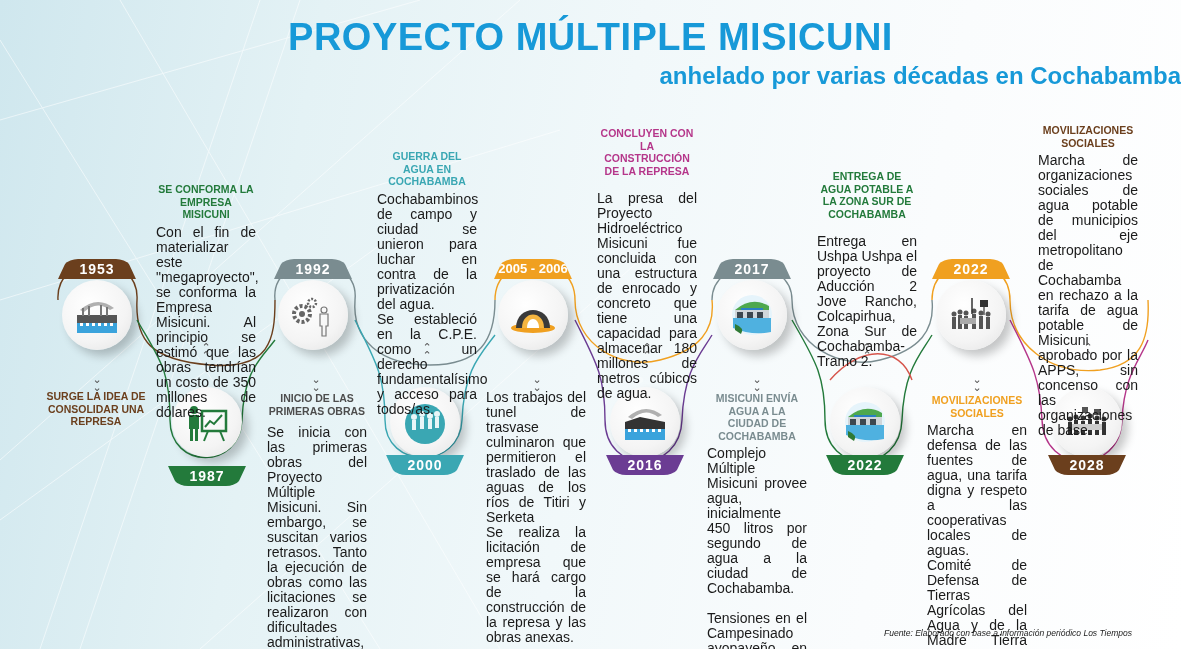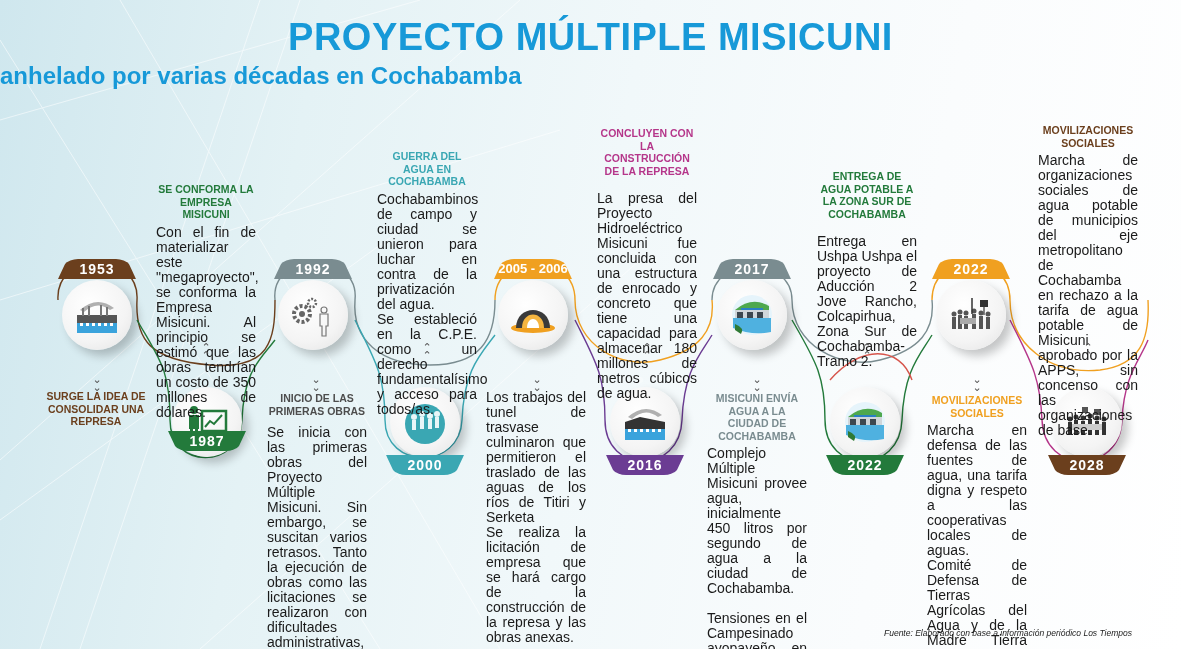--- a/index.html
+++ b/index.html
@@ -9,21 +9,21 @@
     background: linear-gradient(100deg, #cfe7ee 0%, #e4f2f5 25%, #f1f8fa 50%, #fafcfd 75%, #ffffff 100%);
     position: relative;
     color: #1a1a1a;
   }
   .bg-lines { position: absolute; left: 0; top: 0; width: 1181px; height: 649px; pointer-events: none; }
   .title {
     position: absolute; left: 0; width: 1181px; top: 16px; text-align: center;
     font-size: 38px; font-weight: bold; color: #1799d8; letter-spacing: 0.5px;
   }
   .subtitle {
-    position: absolute; left: 0; width: 1181px; top: 62px; text-align: left;
+    position: absolute; left: 0; width: 1181px; top: 62px; text-align: right;
     font-size: 24px; font-weight: bold; color: #1799d8;
   }
   .wave { position: absolute; left: 0; top: 0; width: 1181px; height: 649px; pointer-events: none; }
   .node {
     position: absolute; width: 70px; height: 70px; border-radius: 50%;
     background: radial-gradient(circle at 40% 35%, #ffffff 0%, #f4f4f4 60%, #e2e2e2 100%);
     box-shadow: 6px 6px 10px rgba(0,0,0,0.22);
   }
   .node svg { position: absolute; left: 10px; top: 10px; width: 50px; height: 50px; }
   .badge {
@@ -116,21 +116,21 @@
     <circle cx="12" cy="13" r="4" fill="#237a3b"></circle>
     <rect x="7" y="18" width="10" height="14" fill="#237a3b"></rect>
     <rect x="8" y="32" width="3" height="12" fill="#237a3b"></rect>
       <rect x="13" y="32" width="3" height="12" fill="#237a3b"></rect>
     <rect x="20" y="14" width="24" height="20" fill="none" stroke="#237a3b" stroke-width="2.5"></rect>
     <polyline points="23,30 28,24 32,27 40,18" fill="none" stroke="#237a3b" stroke-width="2"></polyline>
     <line x1="26" y1="34" x2="22" y2="44" stroke="#237a3b" stroke-width="2"></line>
       <line x1="38" y1="34" x2="42" y2="44" stroke="#237a3b" stroke-width="2"></line>
   </svg>
 </div>
-<div class="badge bottom" style="left:168px;top:431px;background:#237a3b">1987</div>
+<div class="badge bottom" style="left:168px;top:466px;background:#237a3b">1987</div>
 
 <div class="badge top" style="left:274px;top:259px;background:#7a8c90">1992</div>
 <div class="node" style="left:278px;top:280px">
   <svg viewBox="0 0 50 50">
     <circle cx="14" cy="24" r="8" fill="none" stroke="#666" stroke-width="4" stroke-dasharray="3 2"></circle>
     <circle cx="14" cy="24" r="3" fill="#666"></circle>
     <circle cx="24" cy="13" r="4" fill="none" stroke="#666" stroke-width="2.5" stroke-dasharray="2 1.5"></circle>
     <circle cx="36" cy="20" r="3" fill="none" stroke="#777" stroke-width="1.2"></circle>
     <path d="M32 24 h8 v12 h-2 v10 h-4 v-10 h-2 z" fill="none" stroke="#777" stroke-width="1.2"></path>
   </svg>

